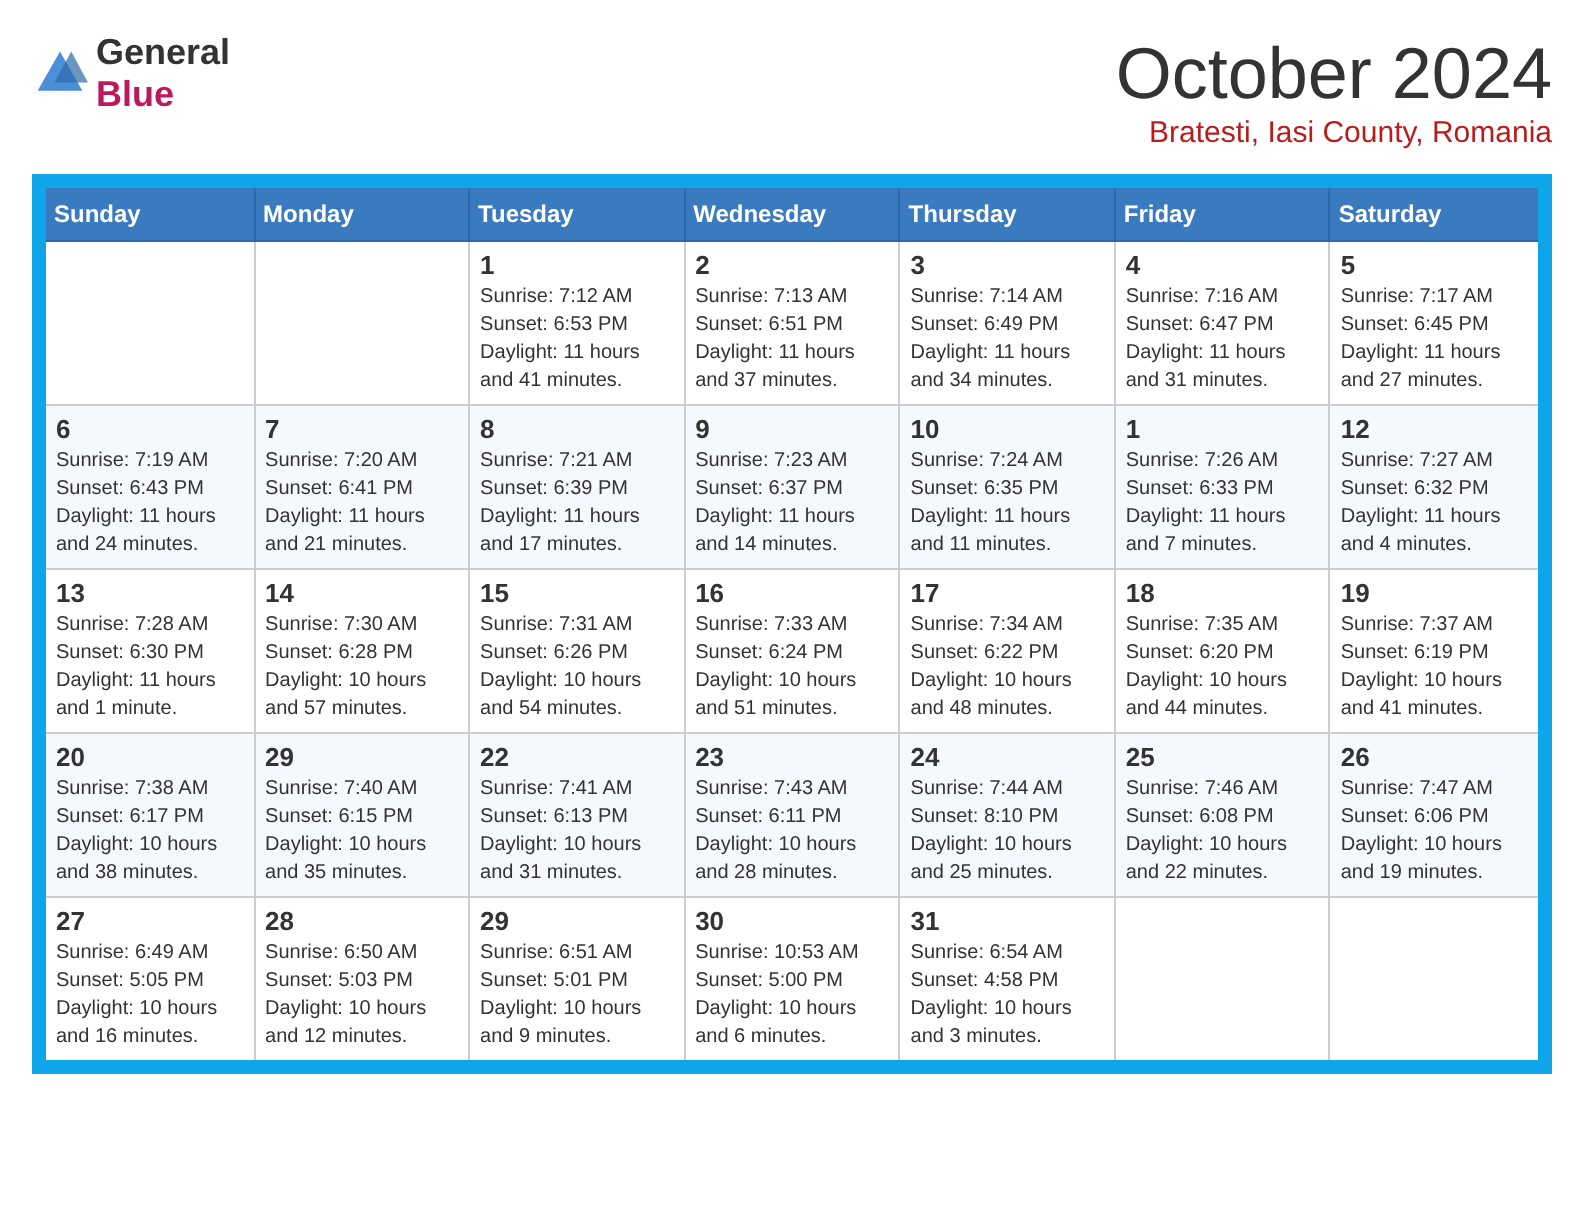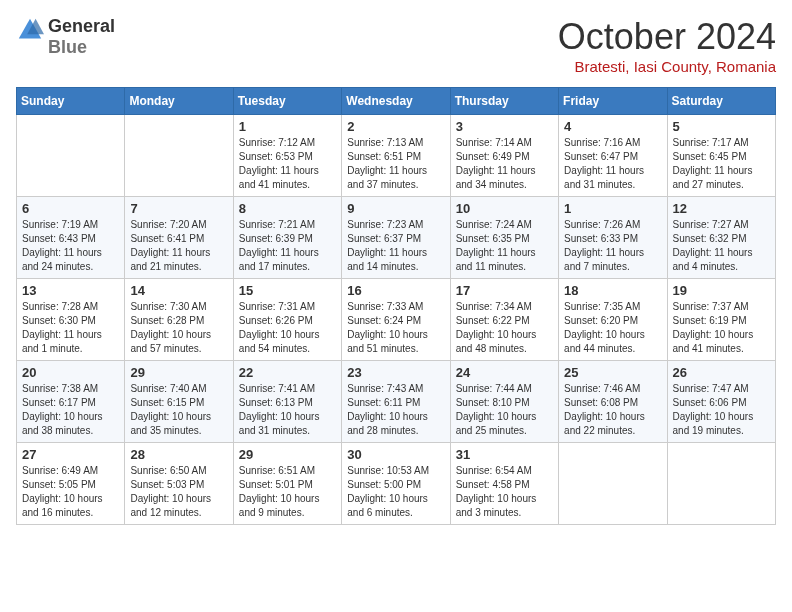--- a/index.html
+++ b/index.html
@@ -11,31 +11,32 @@
       padding: 16px;
     }
     .header {
       display: flex;
       justify-content: space-between;
       align-items: flex-start;
       margin-bottom: 12px;
     }
     .logo {
       display: flex;
+      align-items: center;
       gap: 4px;
     }
     .logo-text-general {
       font-size: 18px;
       font-weight: bold;
       color: #333;
     }
     .logo-text-blue {
       font-size: 18px;
       font-weight: bold;
-      color: #737373;
+      color: #be185d;
     }
     .logo-icon {
       width: 28px;
       height: 28px;
     }
     .title-block {
       text-align: right;
       margin-left: 32px;
     }
     .month-title {
@@ -43,21 +44,21 @@
       font-weight: 300;
       color: #333;
     }
     .location-title {
       font-size: 15px;
       color: #b91c1c;
     }
     .calendar {
       width: 100%;
       border-collapse: collapse;
-      border: 1px solid #0ea5e9;
+      border: 7px solid #0ea5e9;
     }
     .calendar th {
       background: #3a7abf;
       color: #fff;
       font-size: 12px;
       font-weight: bold;
       padding: 6px 4px;
       text-align: left;
       border: 1px solid #2e6aa8;
     }

